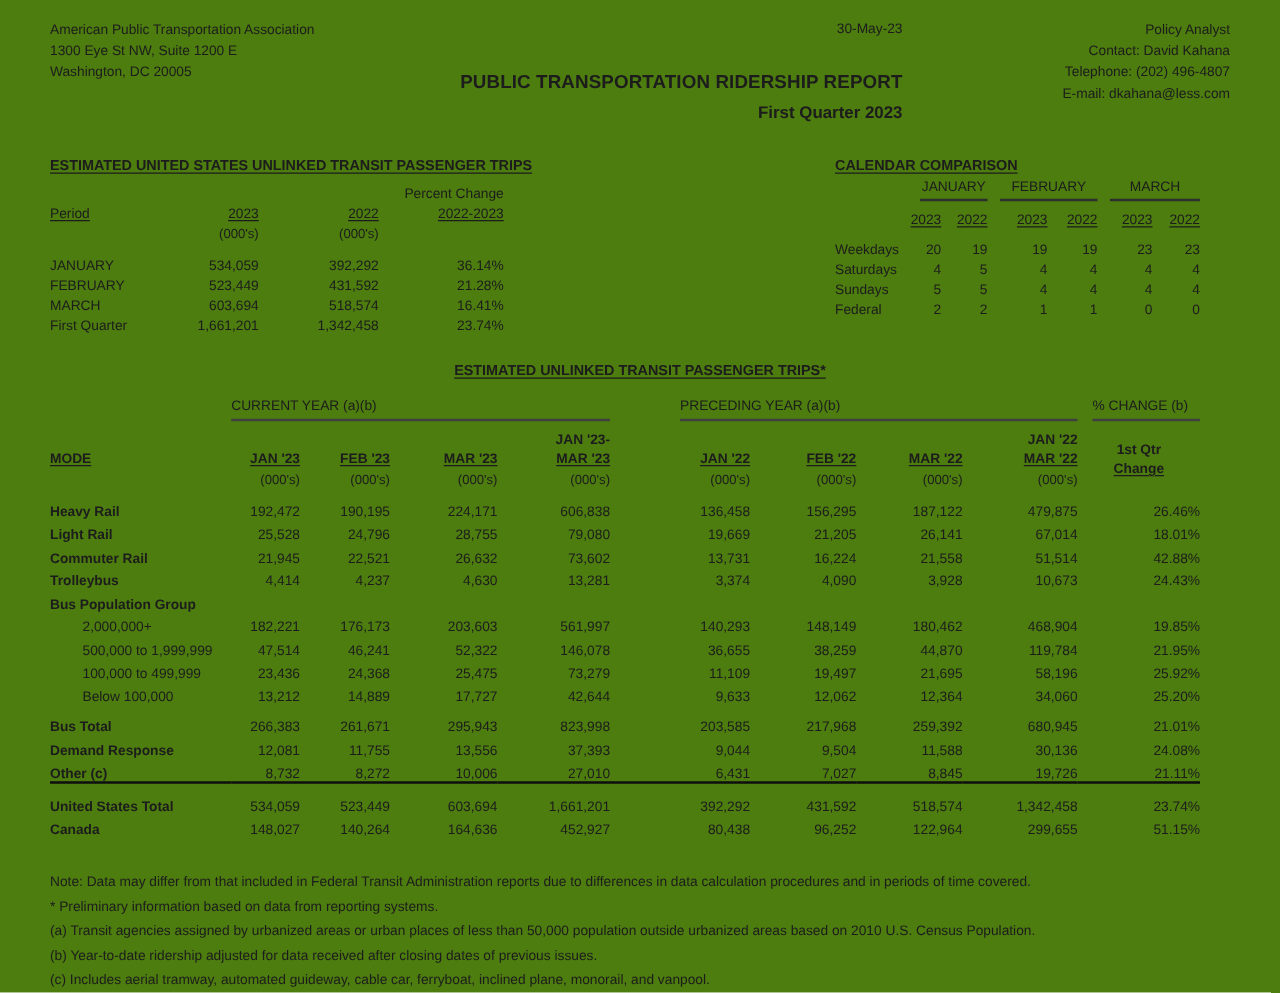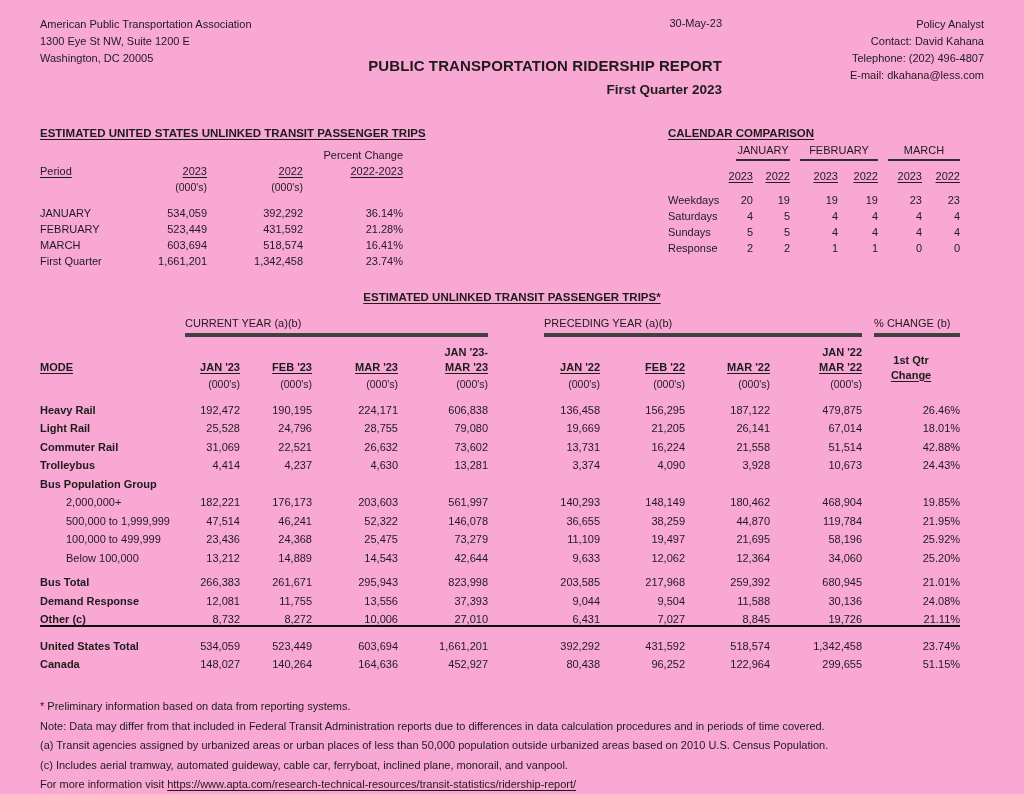--- a/index.html
+++ b/index.html
@@ -1,17 +1,17 @@
 <!DOCTYPE html>
 <html><head>
 <meta charset="utf-8">
 <style>
   html,body{margin:0;padding:0;background:#ffffff;}
   .page{
-    width:1024px;height:794px;background:#f9a8d4;color:#1c1c1c;
+    width:1024px;height:794px;background:#4d7c0f;color:#1c1c1c;
     font-family:"Liberation Sans","DejaVu Sans",sans-serif;font-size:11px;
     box-sizing:border-box;padding:16px 40px 0 40px;overflow:hidden;position:relative;
   }
   .l{text-align:left;} .r{text-align:right;}
   .u{text-decoration:underline;text-underline-offset:2px;}
   table{border-collapse:collapse;table-layout:fixed;}
   th,td{padding:0;font-weight:normal;vertical-align:bottom;white-space:nowrap;overflow:visible;}
 
   
   .topbar{display:grid;grid-template-columns:1fr auto 1fr;align-items:start;}
@@ -41,21 +41,21 @@
   .cal-month{vertical-align:bottom;}
   .cal-month-inner{text-align:center;border-bottom:2px solid #2e2e2e;padding-bottom:3px;margin-left:10px;}
   .cal-years th{padding-top:5px;}
   .cal-table tbody tr:first-child td{padding-top:8px;}
 
   
   .main-sec{margin-top:24px;}
   .main-title{text-align:center;font-weight:bold;font-size:11.5px;text-decoration:underline;text-underline-offset:2px;}
   .main-table{margin-top:10px;width:920px;}
   .group-row th{height:24px;}
-  .bar{border-bottom:4px solid #404040;padding-bottom:4px;text-align:left;}
+  .bar{border-bottom:2px solid #404040;padding-bottom:4px;text-align:left;}
   .bar-preceding{margin-left:56px;}
   .bar-pct{margin-left:12px;}
   .cols-row th{font-weight:bold;padding-top:8px;}
   .cols-row .top{display:block;line-height:15px;}
   .cols-row .main{display:block;line-height:15px;text-decoration:underline;text-underline-offset:2px;}
   .qtr-h{vertical-align:middle;text-align:center;}
   .qtr-h .top{text-decoration:none;}
   .units-row th{height:15px;}
   .main-table tbody td{height:18.5px;}
   .main-table tbody tr:first-child td{padding-top:7px;}
@@ -210,21 +210,21 @@
             <tr>
               <td class="l">Sundays</td>
               <td class="r">5</td>
               <td class="r">5</td>
               <td class="r">4</td>
               <td class="r">4</td>
               <td class="r">4</td>
               <td class="r">4</td>
             </tr>
             <tr>
-              <td class="l">Response</td>
+              <td class="l">Federal</td>
               <td class="r">2</td>
               <td class="r">2</td>
               <td class="r">1</td>
               <td class="r">1</td>
               <td class="r">0</td>
               <td class="r">0</td>
             </tr>
           </tbody>
       </table>
     </div>
@@ -325,21 +325,21 @@
             <td class="r">28,755</td>
             <td class="r">79,080</td>
             <td class="r">19,669</td>
             <td class="r">21,205</td>
             <td class="r">26,141</td>
             <td class="r">67,014</td>
             <td class="r">18.01%</td>
           </tr>
           <tr class="row-mode">
             <td class="label l">Commuter Rail</td>
-            <td class="r">31,069</td>
+            <td class="r">21,945</td>
             <td class="r">22,521</td>
             <td class="r">26,632</td>
             <td class="r">73,602</td>
             <td class="r">13,731</td>
             <td class="r">16,224</td>
             <td class="r">21,558</td>
             <td class="r">51,514</td>
             <td class="r">42.88%</td>
           </tr>
           <tr class="row-mode">
@@ -399,21 +399,21 @@
             <td class="r">11,109</td>
             <td class="r">19,497</td>
             <td class="r">21,695</td>
             <td class="r">58,196</td>
             <td class="r">25.92%</td>
           </tr>
           <tr class="row-sub">
             <td class="label l">Below 100,000</td>
             <td class="r">13,212</td>
             <td class="r">14,889</td>
-            <td class="r">14,543</td>
+            <td class="r">17,727</td>
             <td class="r">42,644</td>
             <td class="r">9,633</td>
             <td class="r">12,062</td>
             <td class="r">12,364</td>
             <td class="r">34,060</td>
             <td class="r">25.20%</td>
           </tr>
           <tr class="row-total gap-before">
             <td class="label l">Bus Total</td>
             <td class="r">266,383</td>
@@ -472,20 +472,21 @@
             <td class="r">96,252</td>
             <td class="r">122,964</td>
             <td class="r">299,655</td>
             <td class="r">51.15%</td>
           </tr>
         </tbody>
     </table>
   </section>
 
   <footer class="notes" id="notes">
+      <p class="note">Note:  Data may differ from that included in Federal Transit Administration reports due to differences in data calculation procedures and in periods of time covered.</p>
       <p class="note">* Preliminary information based on data from reporting systems.</p>
-      <p class="note">Note:  Data may differ from that included in Federal Transit Administration reports due to differences in data calculation procedures and in periods of time covered.</p>
       <p class="note">(a) Transit agencies assigned by urbanized areas or urban places of less than 50,000 population outside urbanized areas based on 2010 U.S. Census Population.</p>
+      <p class="note">(b) Year-to-date ridership adjusted for data received after closing dates of previous issues.</p>
       <p class="note">(c) Includes aerial tramway, automated guideway, cable car, ferryboat, inclined plane, monorail, and vanpool.</p>
       <p class="note">For more information visit <a class="note-link" href="#">https://www.apta.com/research-technical-resources/transit-statistics/ridership-report/</a></p>
     </footer>
 
 </div>
 
 </body></html>

